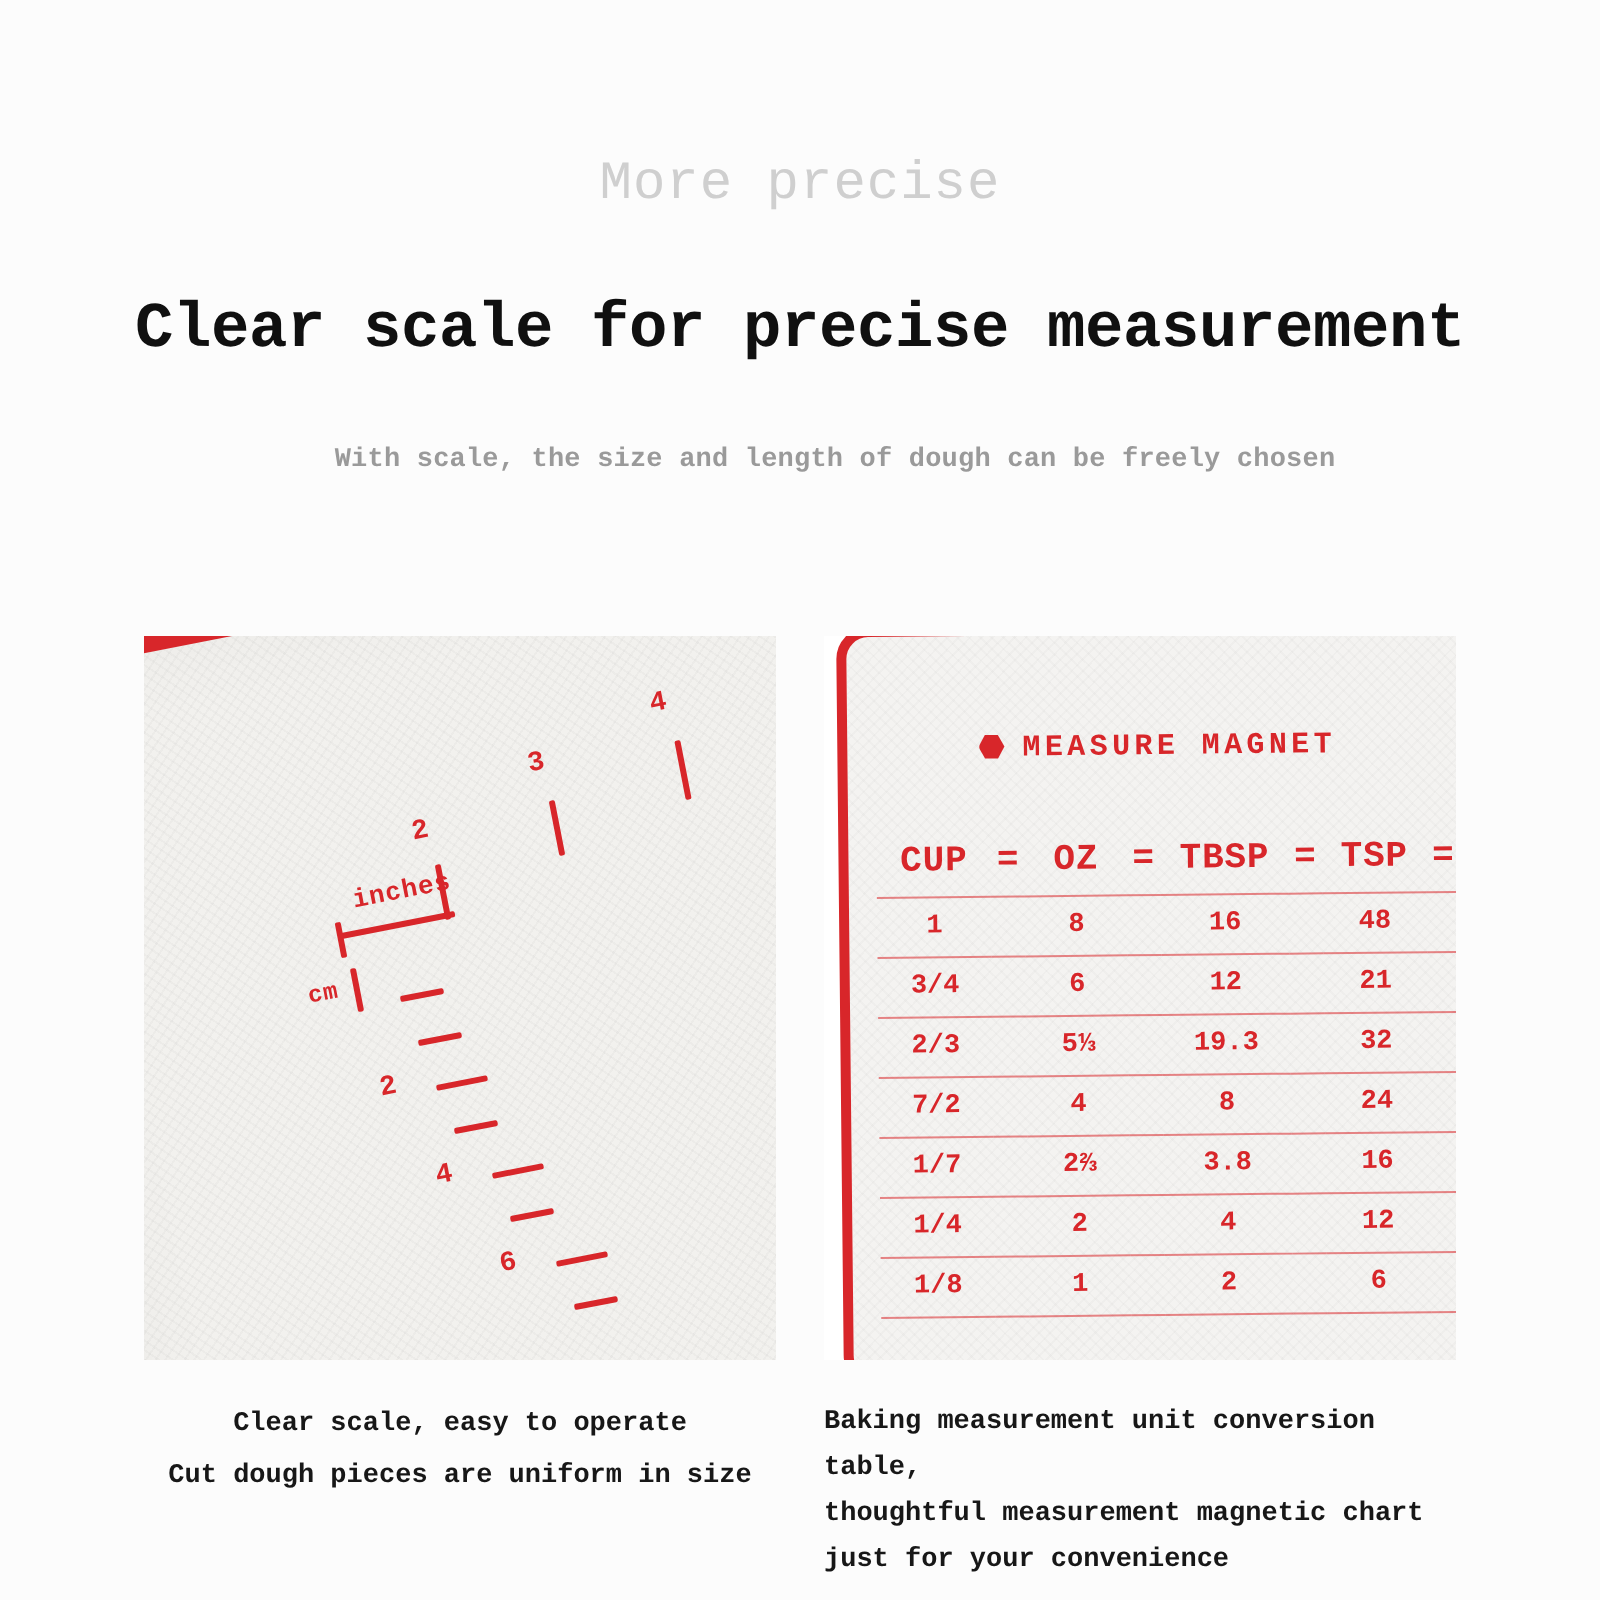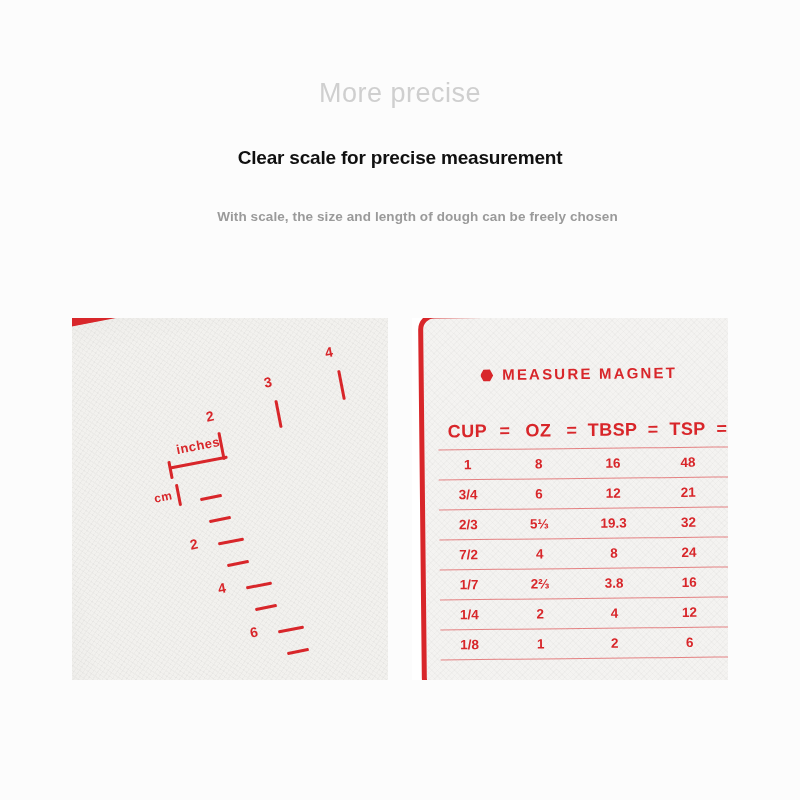--- a/index.html
+++ b/index.html
@@ -11,36 +11,37 @@
     height: 800px;
     background: #fdfdfd;
     font-family: "Liberation Sans", sans-serif;
     overflow: hidden;
   }
   .page {
     position: relative;
     width: 800px;
     height: 800px;
     background: #fcfcfc;
+    font-family: Liberation Mono, monospace;
   }
 
   
   .header {
     padding-top: 78px;
     text-align: center;
   }
   .eyebrow {
     font-size: 27px;
     color: #cfcfcf;
     letter-spacing: 0.5px;
     font-weight: 400;
     margin: 0 0 38px 0;
   }
   .headline {
-    font-size: 19px;
+    font-size: 32px;
     color: #101010;
     font-weight: bold;
     letter-spacing: -0.2px;
     margin: 4px 0 40px 0;
     text-align: center;
   }
   .subline {
     font-size: 13.5px;
     color: #9a9a9a;
     font-weight: bold;
@@ -339,14 +340,25 @@
             <td class="c3">6</td>
             <td class="c4"></td>
           </tr>
         </tbody>
           </table>
       </div>
     </div>
 
   </div>
 
+  <div class="captions">
+    <div class="cap-col cap-left">
+      <p class="cap-line">Clear scale, easy to operate</p>
+      <p class="cap-line">Cut dough pieces are uniform in size</p>
+    </div>
+    <div class="cap-col cap-right">
+      <p class="cap-line">Baking measurement unit conversion table,</p>
+      <p class="cap-line">thoughtful measurement magnetic chart</p>
+      <p class="cap-line">just for your convenience</p>
+    </div>
+  </div>
 
 </div>
 
 </body></html>

